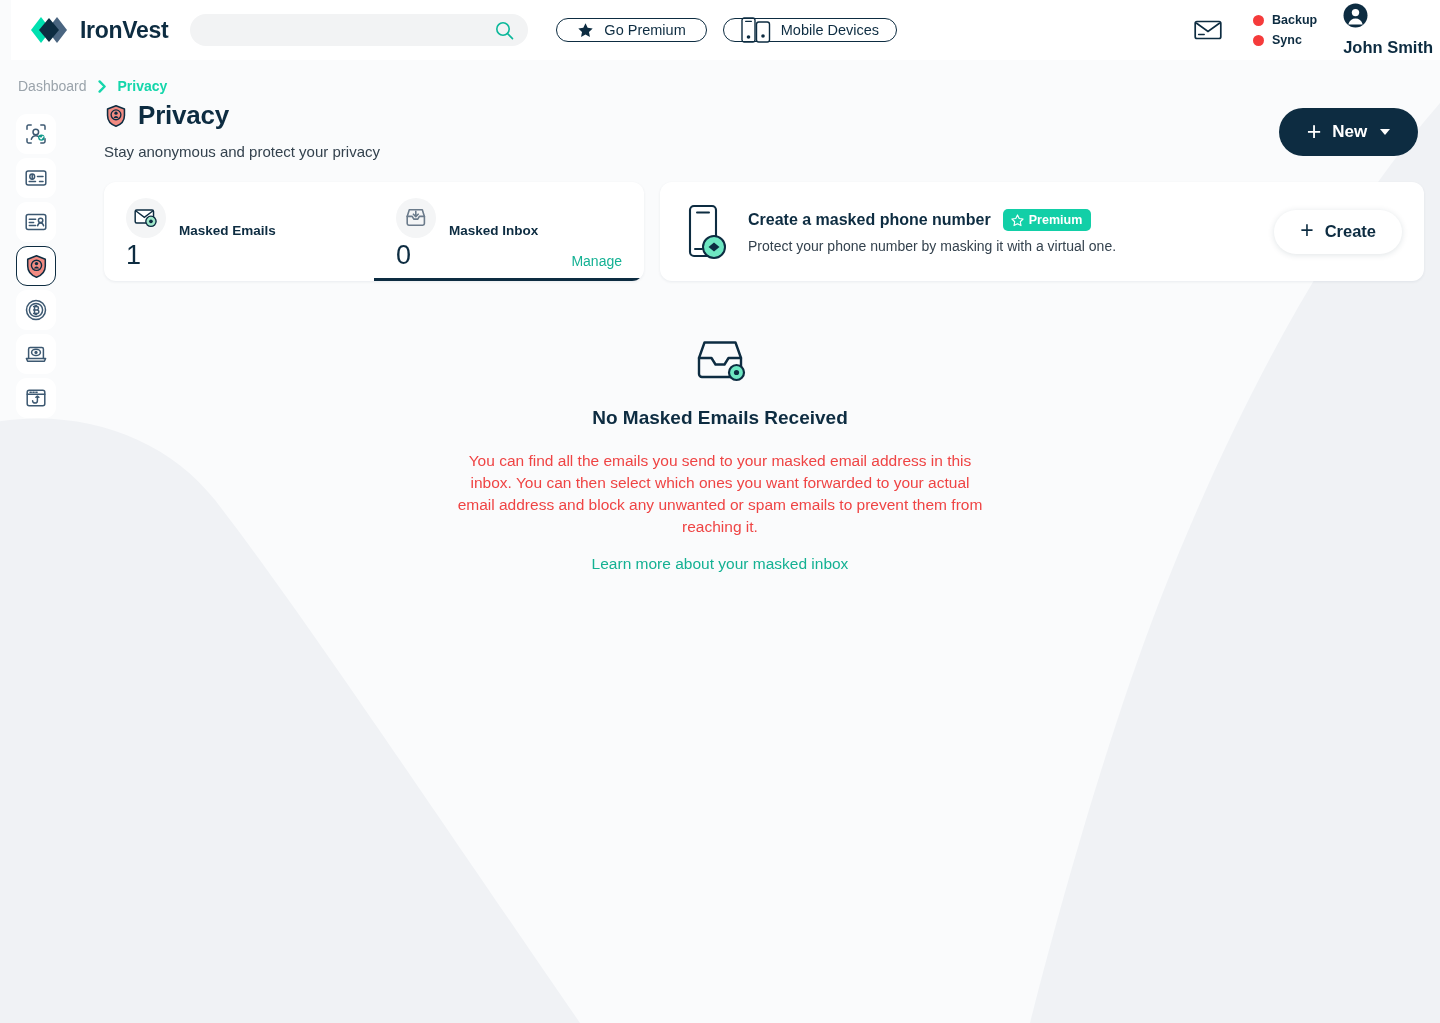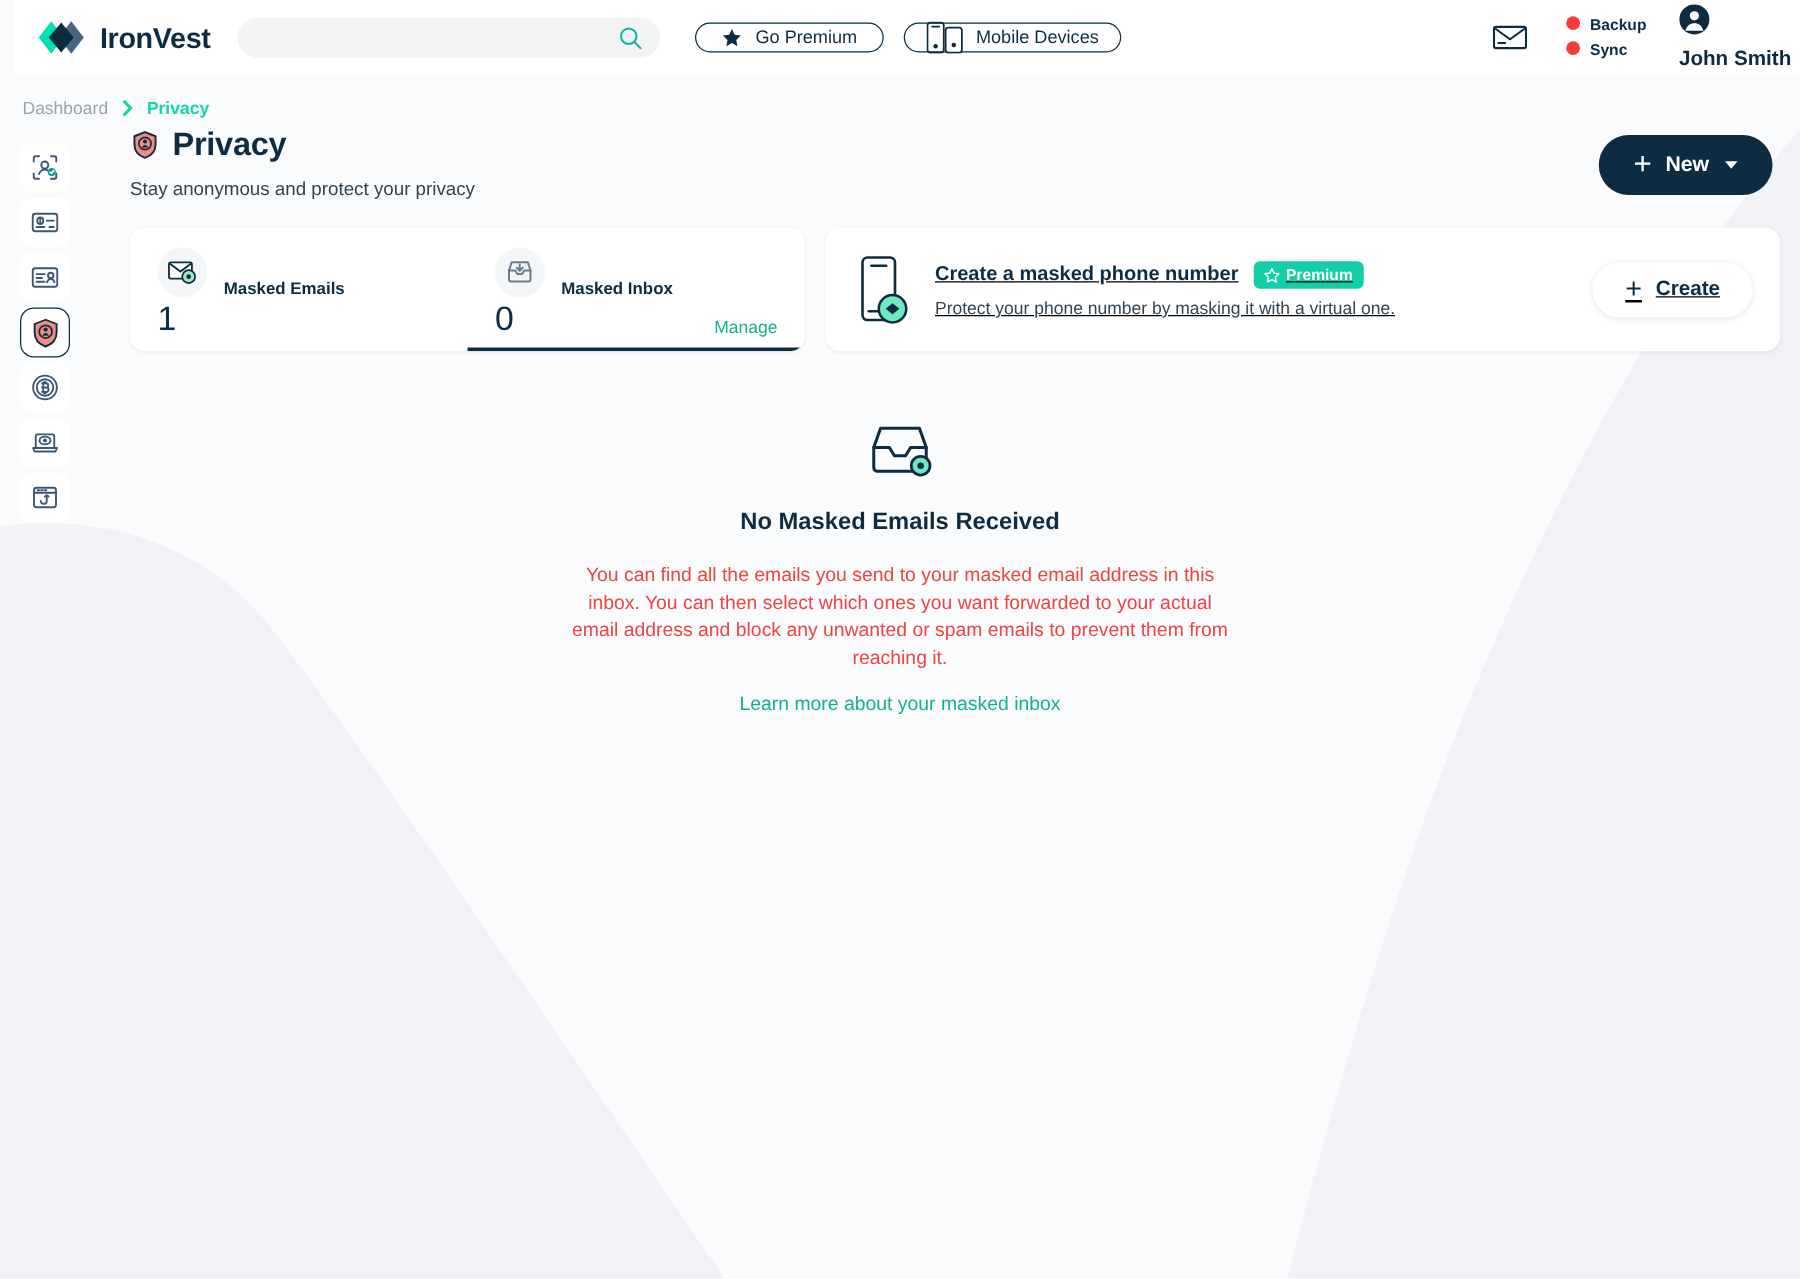--- a/index.html
+++ b/index.html
@@ -37,21 +37,21 @@
     height: 24px; border-radius: 18px; border: 1.3px solid #0d2c41; background: #fff;
     display: flex; align-items: center; gap: 10px; padding: 0 20px;
     font-size: 14.5px; color: #0d2c41; cursor: pointer; font-family: inherit; white-space: nowrap;
   }
   .btn-premium { margin-left: 28px; }
   .btn-mobile { margin-left: 16px; padding: 0 17px; }
 
   .header-right { margin-left: auto; display: flex; align-items: center; margin-right: 18px; }
   .mail-icon-btn { width: 34px; height: 34px; display: flex; align-items: center; justify-content: center; cursor: pointer; }
   .status-col { margin-left: 28px; display: flex; flex-direction: column; gap: 6px; }
-  .status-row { display: flex; align-items: flex-start; gap: 8px; }
+  .status-row { display: flex; align-items: center; gap: 8px; }
   .status-dot { width: 11px; height: 11px; border-radius: 50%; flex: none; }
   .status-label { font-size: 12.5px; color: #0d2c41; font-weight: 600; }
   .user-chip { margin-left: 26px; display: flex; align-items: flex-start; gap: 10px; cursor: pointer; flex-direction: column; }
   .user-name { font-size: 16.5px; color: #0d2c41; font-weight: 600; }
 
   
   .breadcrumb {
     position: absolute; top: 78px; left: 18px; display: flex; align-items: center; gap: 11px; z-index: 10;
   }
   .crumb-muted { font-size: 14px; color: #9aa3ab; cursor: pointer; }
@@ -102,21 +102,21 @@
   }
   .stat-label { font-size: 13.5px; font-weight: bold; color: #0d2c41; }
   .stat-bottom { display: flex; align-items: flex-end; justify-content: space-between; margin-top: 4px; }
   .stat-value { font-size: 27px; color: #0d2c41; font-weight: 400; line-height: 1; }
   .manage-link { font-size: 14px; color: #14b193; cursor: pointer; }
   .tab-underline { position: absolute; left: 0; right: 0; bottom: 0; height: 3px; background: #0d2c41; }
 
   .promo-card {
     flex: 1; height: 99px; background: #fff; border-radius: 12px;
     box-shadow: 0 1px 3px rgba(13,44,65,0.07);
-    display: flex; align-items: center; padding: 0 22px 0 28px; text-decoration: underline;
+    display: flex; align-items: center; padding: 0 22px 0 28px;
   }
   .promo-text { margin-left: 20px; }
   .promo-title-row { display: flex; align-items: center; gap: 12px; }
   .promo-title { font-size: 16px; font-weight: bold; color: #0d2c41; }
   .premium-badge {
     display: inline-flex; align-items: center; gap: 5px; background: #12cfa7; color: #fff;
     border-radius: 5px; padding: 4px 9px 4px 8px; font-size: 12.5px; font-weight: bold;
   }
   .promo-desc { margin-top: 7px; font-size: 14px; color: #34424e; }
   .create-btn {

